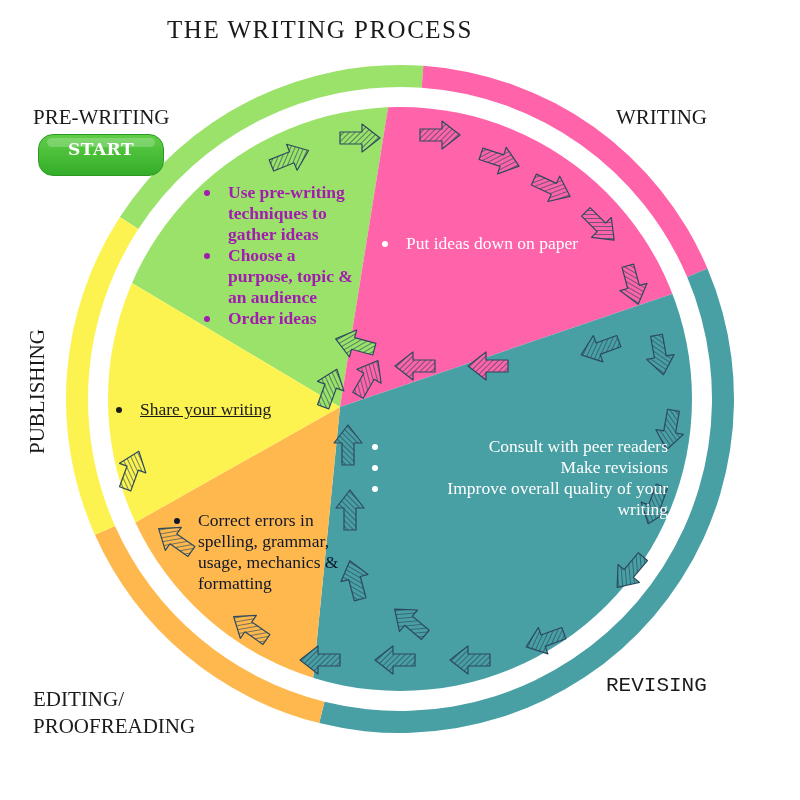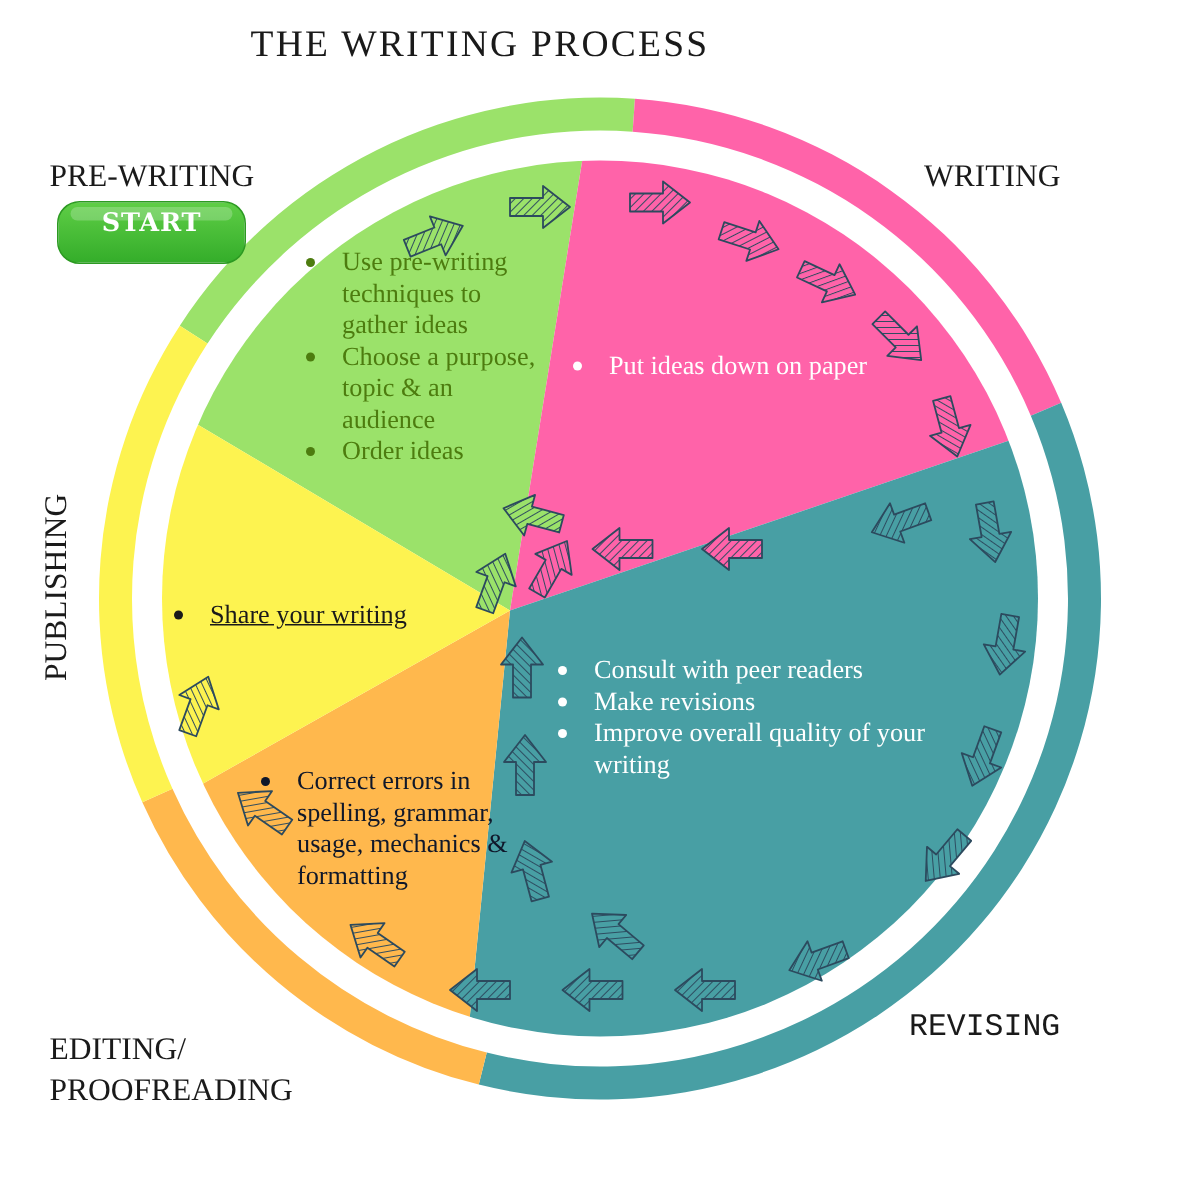--- a/index.html
+++ b/index.html
@@ -17,23 +17,23 @@
   .start-btn { position: absolute; left: 38px; top: 134px; width: 126px; height: 42px;
                border-radius: 15px; background: linear-gradient(#5fce46, #34ad2a);
                border: 1px solid #2c9a22; box-sizing: border-box;
                color: #ffffff; font-family: "DejaVu Serif", "Liberation Serif", serif; font-weight: bold;
                font-size: 17px; text-align: center; line-height: 28px; letter-spacing: 0.5px; cursor: pointer; }
   .start-btn::before { content: ""; position: absolute; left: 8px; right: 8px; top: 3px; height: 9px;
                border-radius: 8px; background: rgba(255,255,255,0.22); }
   .bullets { position: absolute; margin: 0; padding: 0; list-style: none; font-size: 17.5px; line-height: 21px; }
   .bullets li { position: relative; padding-left: 28px; margin: 0; }
   .bullets li::before { content: ""; position: absolute; left: 4px; top: 8px; width: 6px; height: 6px; border-radius: 50%; background: currentColor; }
-  .b-prewriting { left: 200px; top: 164px; width: 160px; color: #4d7c0f; }
+  .b-prewriting { left: 200px; top: 182px; width: 160px; color: #a21caf; font-weight: bold; }
   .b-drafting { left: 378px; top: 233px; width: 220px; color: #ffffff; }
-  .b-revising { left: 368px; top: 436px; width: 300px; color: #ffffff; }
+  .b-revising { left: 368px; top: 436px; width: 300px; color: #ffffff; text-align: right; }
   .b-editing { left: 170px; top: 510px; width: 170px; color: #0f172a; }
   .b-publishing { left: 112px; top: 399px; width: 200px; color: #1a1a1a; text-decoration: underline; }
 </style>
 </head>
 <body>
 
 <svg id="diagram" viewBox="0 0 800 800" xmlns="http://www.w3.org/2000/svg">
   <defs>
     <pattern id="hatch" patternUnits="userSpaceOnUse" width="4" height="4" patternTransform="rotate(45)">
       <line x1="0" y1="0" x2="0" y2="4" stroke="#2c4a5e" stroke-width="1.3"></line>

